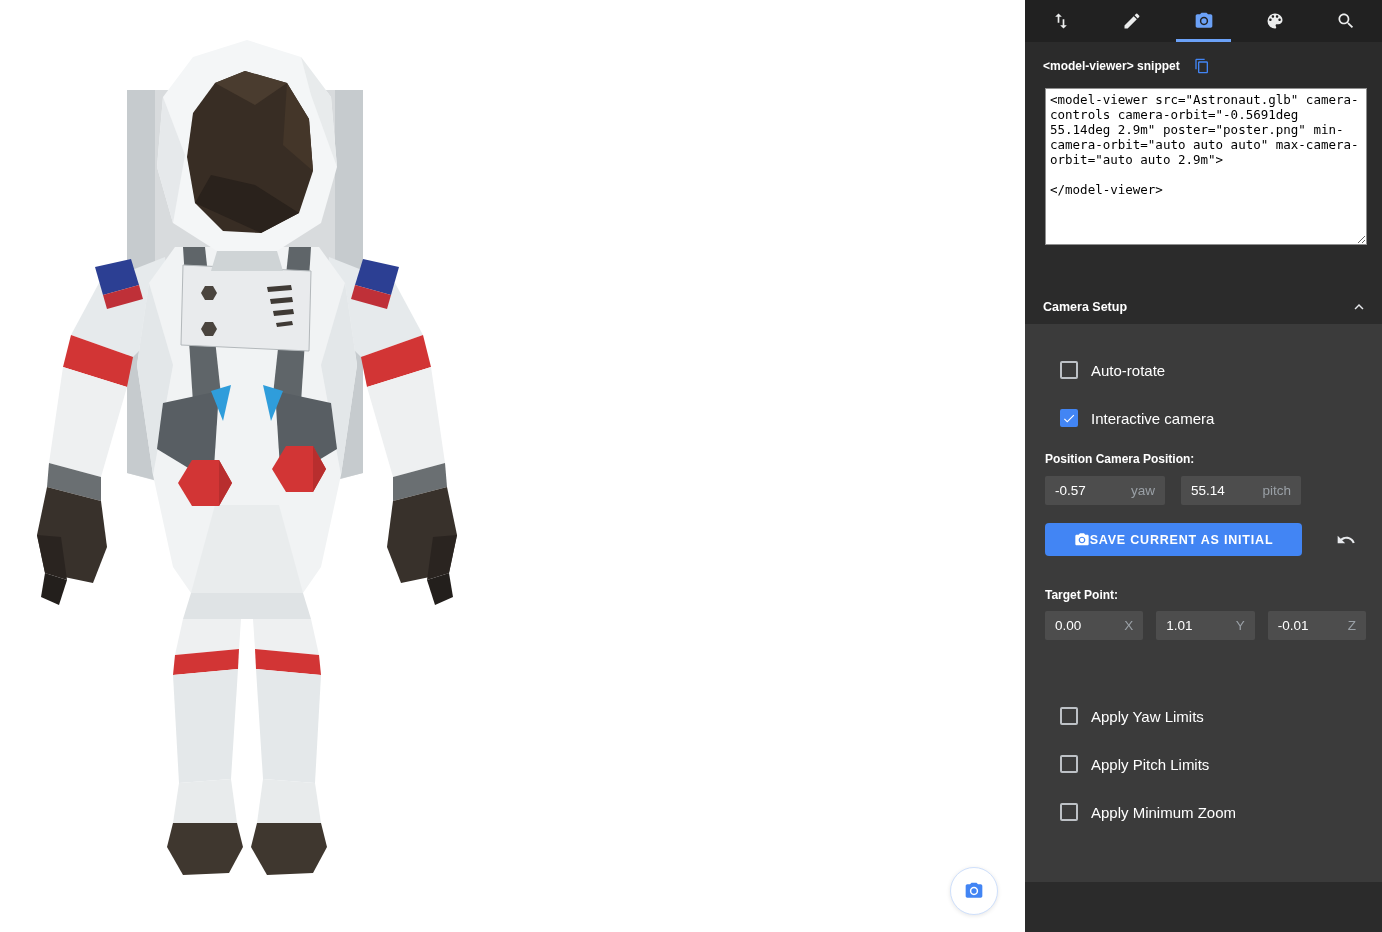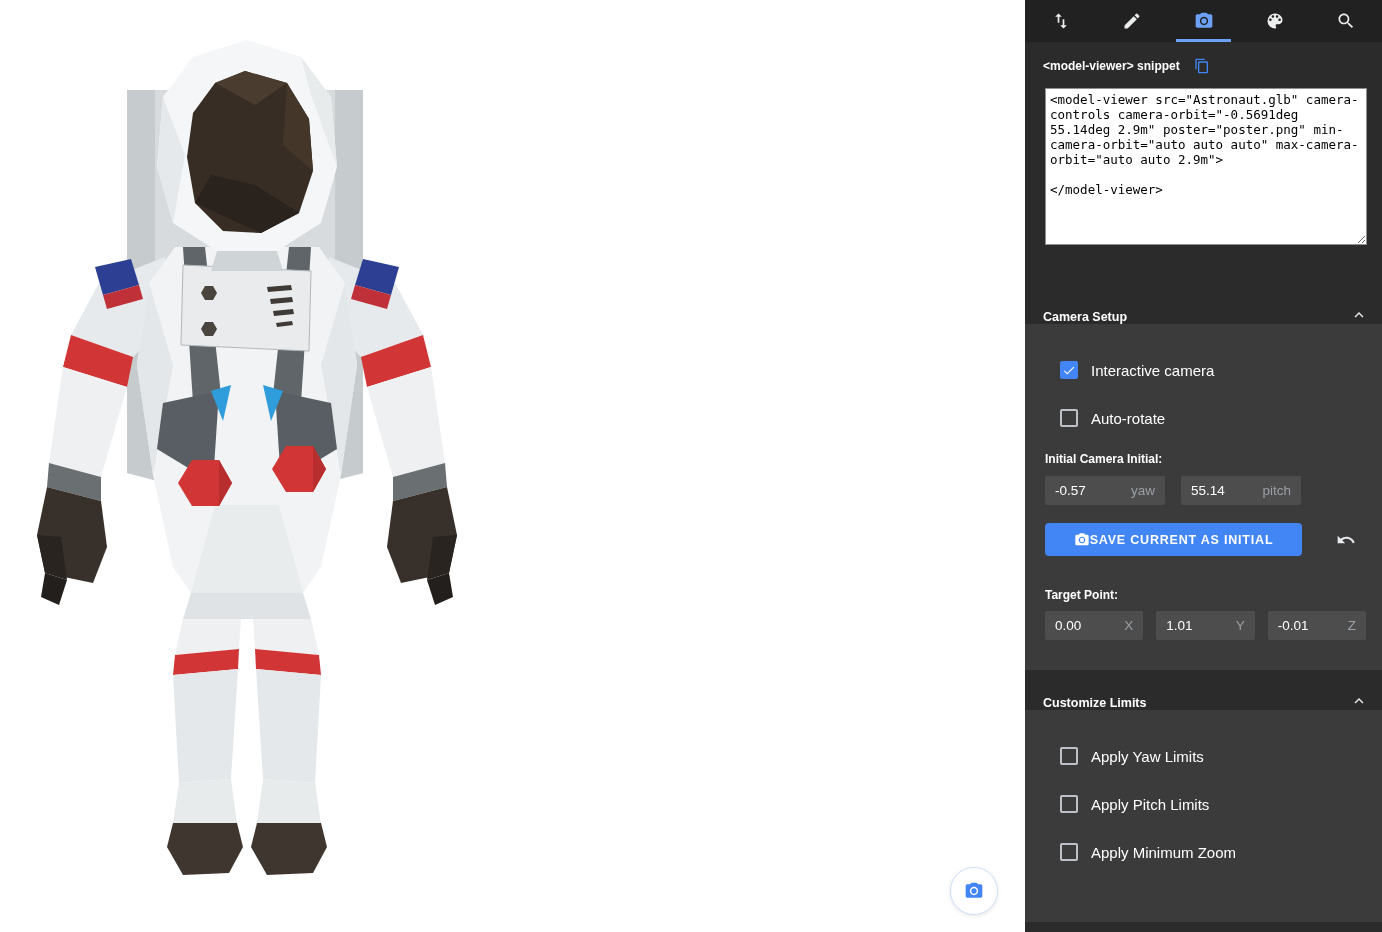--- a/index.html
+++ b/index.html
@@ -32,21 +32,21 @@
   .copy-btn { background:none; border:none; margin-left:14px; cursor:pointer; display:flex; }
   .copy-btn svg { width:16px; height:16px; fill:#4285f4; }
 
   .code {
     margin:4px 17px 0 20px; width:322px; height:157px;
     font-family:"DejaVu Sans Mono", monospace; font-size:12.5px; line-height:1.2;
     color:#000; background:#fff; border:1px solid #8f8f8f; padding:3px 4px;
     white-space:pre-wrap; word-wrap:break-word; overflow:auto;
   }
 
-  .section-header { height:34px; flex:none; display:flex; align-items:flex-end; justify-content:space-between; padding:0 14px 0 18px; }
+  .section-header { height:34px; flex:none; display:flex; align-items:center; justify-content:space-between; padding:0 14px 0 18px; }
   .section-header.first { margin-top:45px; }
   .section-header.second { margin-top:6px; }
   .section-title { font-size:12.5px; font-weight:bold; color:#fff; }
   .collapse-btn { background:none; border:none; cursor:pointer; display:flex; }
   .collapse-btn svg { width:18px; height:18px; fill:#e8eaed; }
 
   .section-body { background:#3b3b3b; }
   .section-body.camera { padding:22px 0 18px 0; }
   .section-body.limits { padding:22px 0 46px 0; }
 
@@ -238,34 +238,34 @@
       <button class="collapse-btn">
         <svg viewBox="0 0 24 24">
             <path d="M7.4 15.4L12 10.8l4.6 4.6L18 14l-6-6-6 6z"></path>
           </svg>
       </button>
     </div>
 
     <div class="section-body camera">
 
       <div class="check-row">
+        <span class="checkbox"></span>
+        <span class="check-label">Auto-rotate</span>
+      </div>
+
+      <div class="check-row">
         <span class="checkbox checked">
           <svg viewBox="0 0 24 24">
               <path d="M9 16.2L4.8 12l-1.4 1.4L9 19 21 7l-1.4-1.4z"></path>
             </svg>
         </span>
         <span class="check-label">Interactive camera</span>
       </div>
 
-      <div class="check-row">
-        <span class="checkbox"></span>
-        <span class="check-label">Auto-rotate</span>
-      </div>
-
-      <div class="field-label">Initial Camera Initial:</div>
+      <div class="field-label">Position Camera Position:</div>
 
       <div class="chip-row">
         <div class="chip">
           <input value="-0.57" style="">
           <span class="unit">yaw</span>
         </div>
         <div class="chip">
           <input value="55.14" style="">
           <span class="unit">pitch</span>
         </div>
@@ -298,28 +298,20 @@
           <span class="unit">Y</span>
         </div>
         <div class="chip">
           <input value="-0.01" style="">
           <span class="unit">Z</span>
         </div>
       </div>
 
     </div>
 
-    <div class="section-header second">
-      <span class="section-title">Customize Limits</span>
-      <button class="collapse-btn">
-        <svg viewBox="0 0 24 24">
-            <path d="M7.4 15.4L12 10.8l4.6 4.6L18 14l-6-6-6 6z"></path>
-          </svg>
-      </button>
-    </div>
 
     <div class="section-body limits">
       <div class="check-row">
         <span class="checkbox"></span>
         <span class="check-label">Apply Yaw Limits</span>
       </div>
       <div class="check-row">
         <span class="checkbox"></span>
         <span class="check-label">Apply Pitch Limits</span>
       </div>

